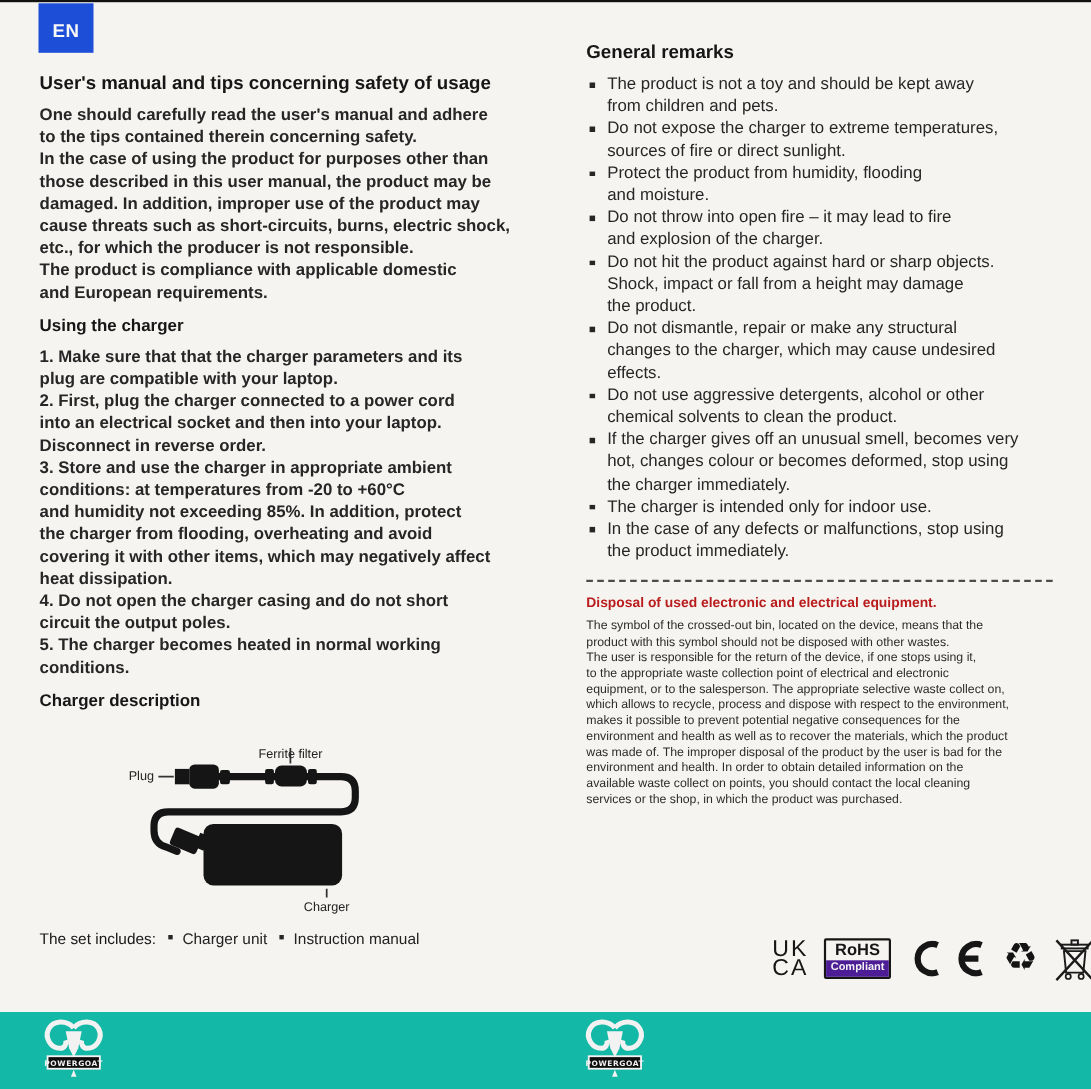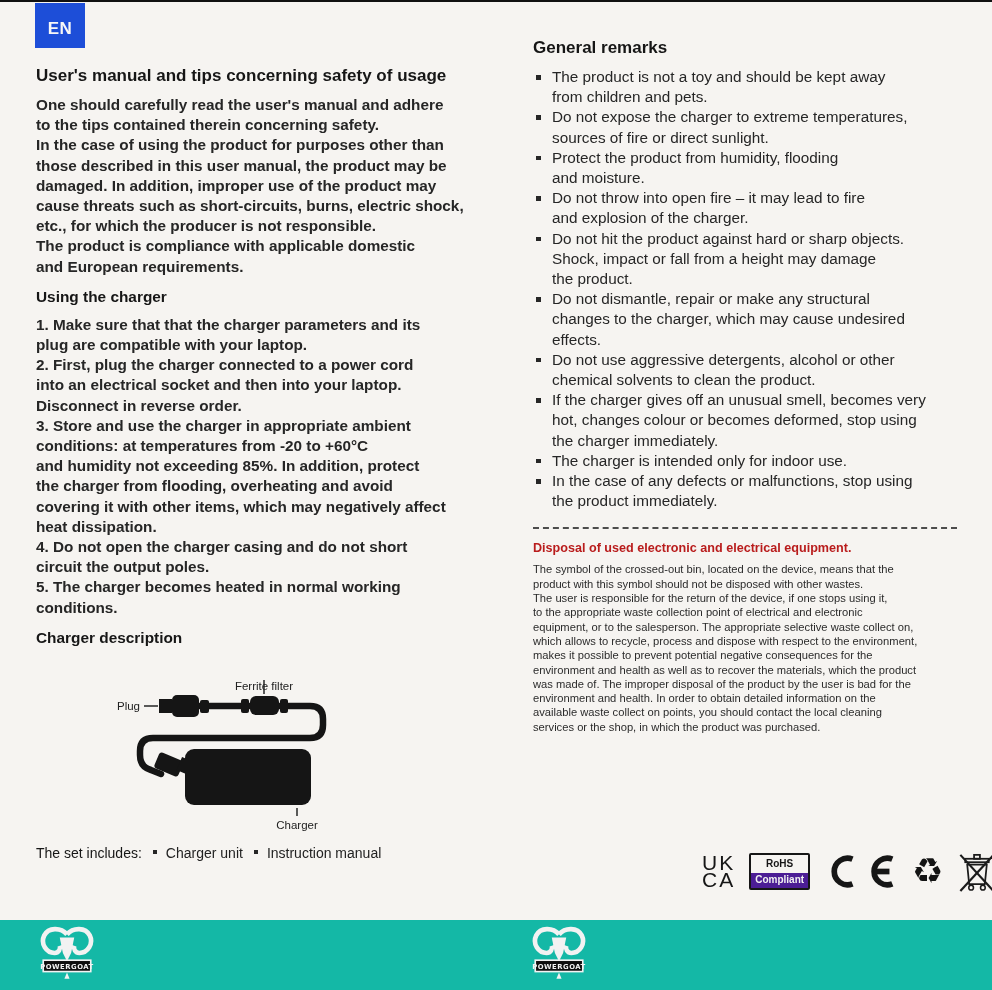--- a/index.html
+++ b/index.html
@@ -42,21 +42,21 @@
   .set-line{font-size:14px;margin-top:4px;color:#222;}
   .set-label{font-weight:normal;color:#161616;}
   .set-item{position:relative;margin-left:24px;}
   .set-item::before{
     content:"";position:absolute;left:-13px;top:5px;width:4.5px;height:4.5px;background:#262626;
   }
   
   .marks{position:absolute;left:702px;top:846px;height:50px;display:flex;align-items:center;gap:14px;}
   .ukca{font-weight:normal;font-size:21px;line-height:17.5px;letter-spacing:2px;color:#161616;}
   .rohs{border:2.5px solid #161616;border-radius:2px;text-align:center;background:#f6f4f1;}
-  .rohs-top{font-size:10px;font-weight:bold;color:#161616;padding:0 4px;line-height:18px;}
+  .rohs-top{font-size:15px;font-weight:bold;color:#161616;padding:0 4px;line-height:18px;}
   .rohs-bottom{background:#4c1d95;color:#f2f2f2;font-size:10px;font-weight:bold;padding:1px 4px 2px;line-height:12px;}
   .recycle{font-size:35px;color:#141414;line-height:1;font-family:"DejaVu Sans",sans-serif;}
   
   .footer-bar{position:absolute;left:0;top:920px;width:992px;height:88px;background:#14b8a6;}
   .goat{position:absolute;top:5px;}
   .goat-left{left:36px;}
   .goat-center{left:528px;}
 </style>
 </head>
 <body>

